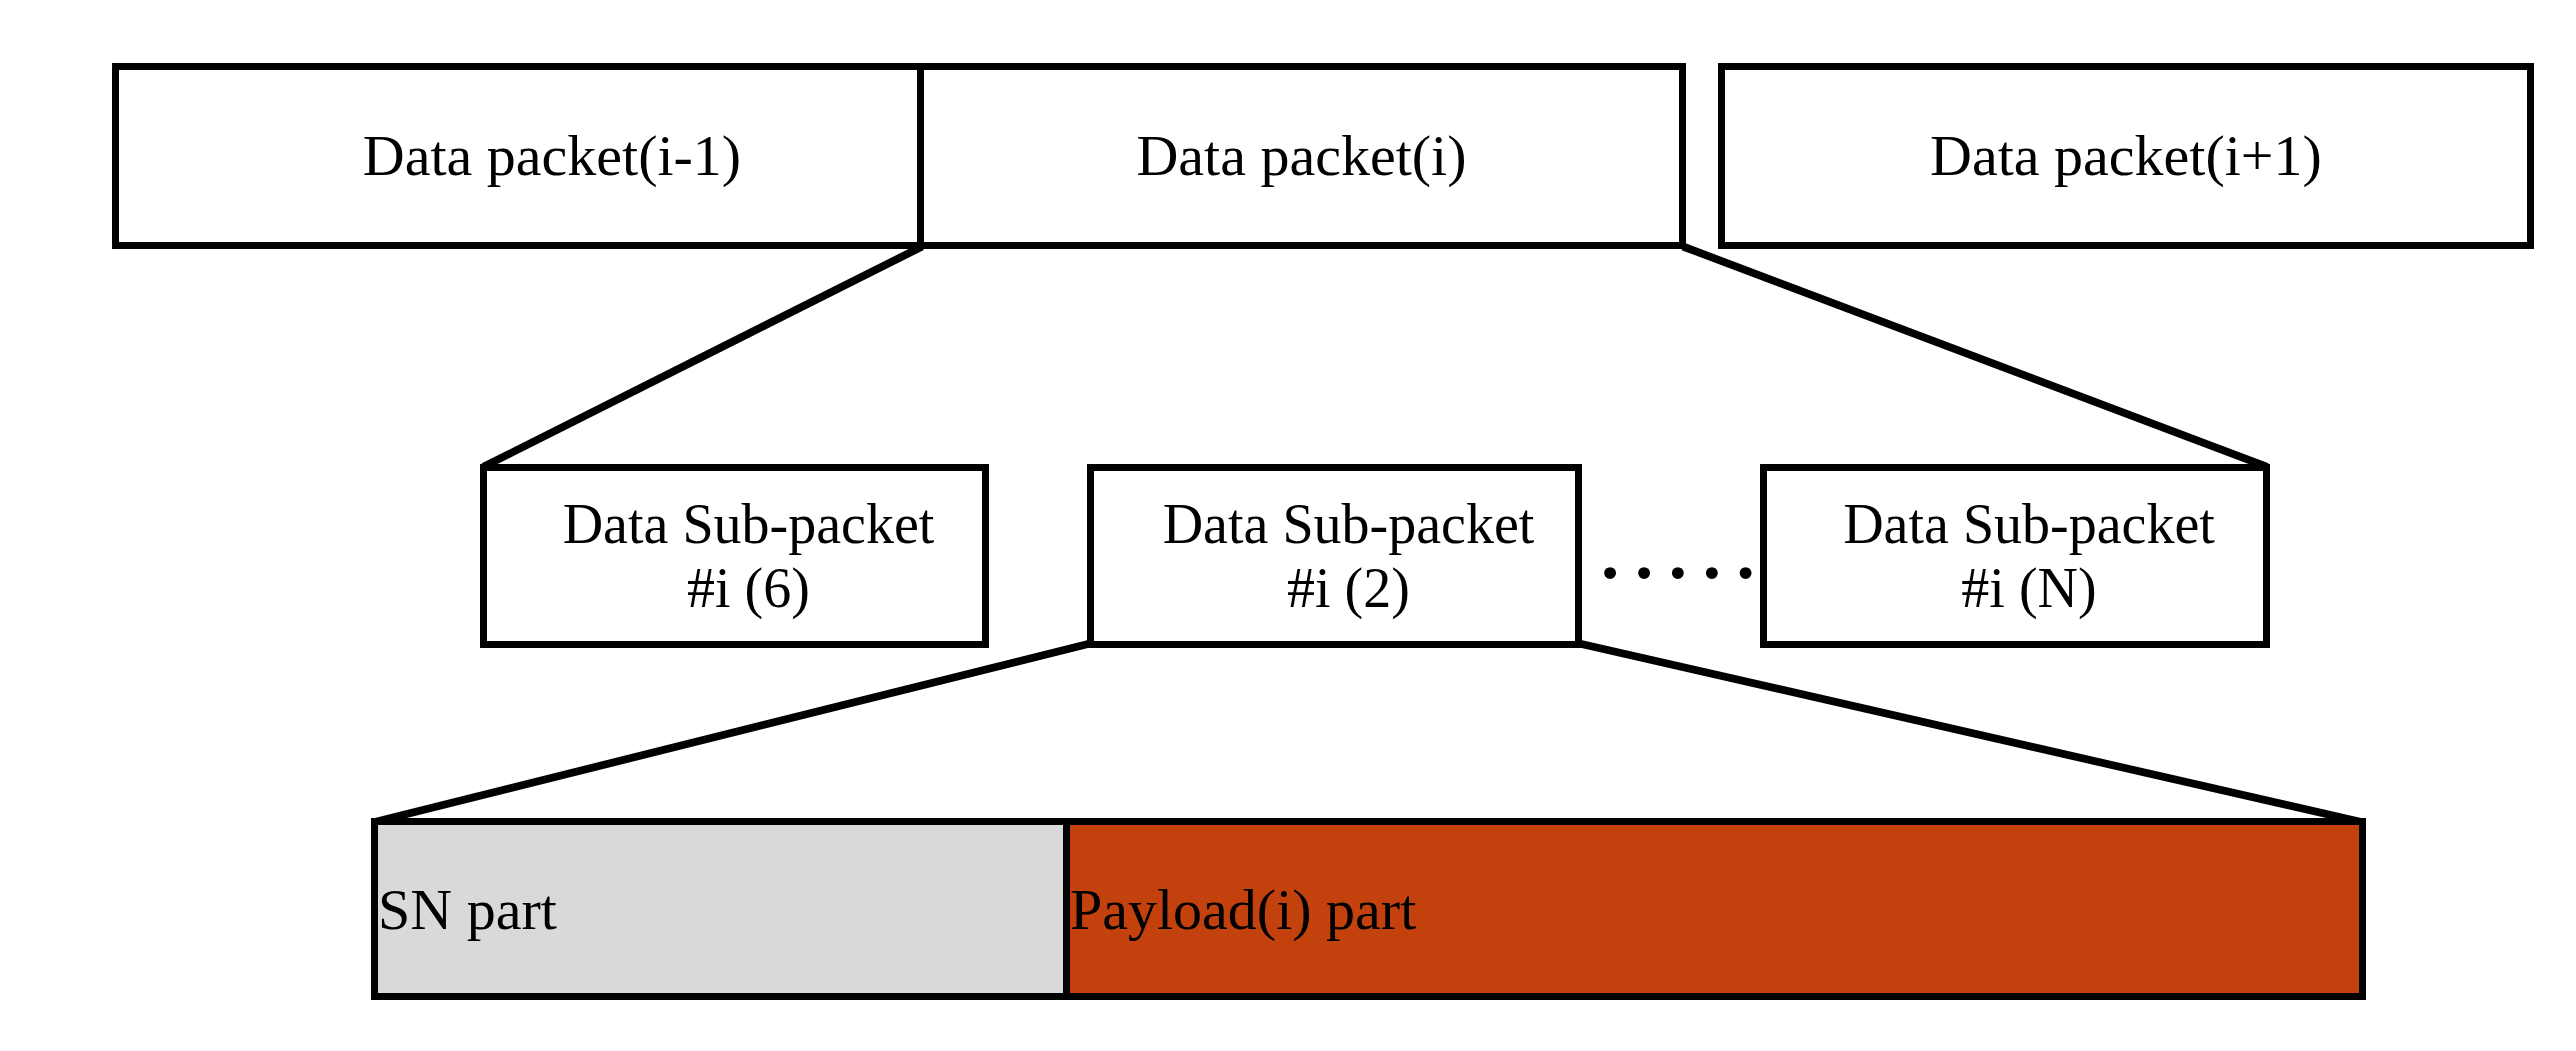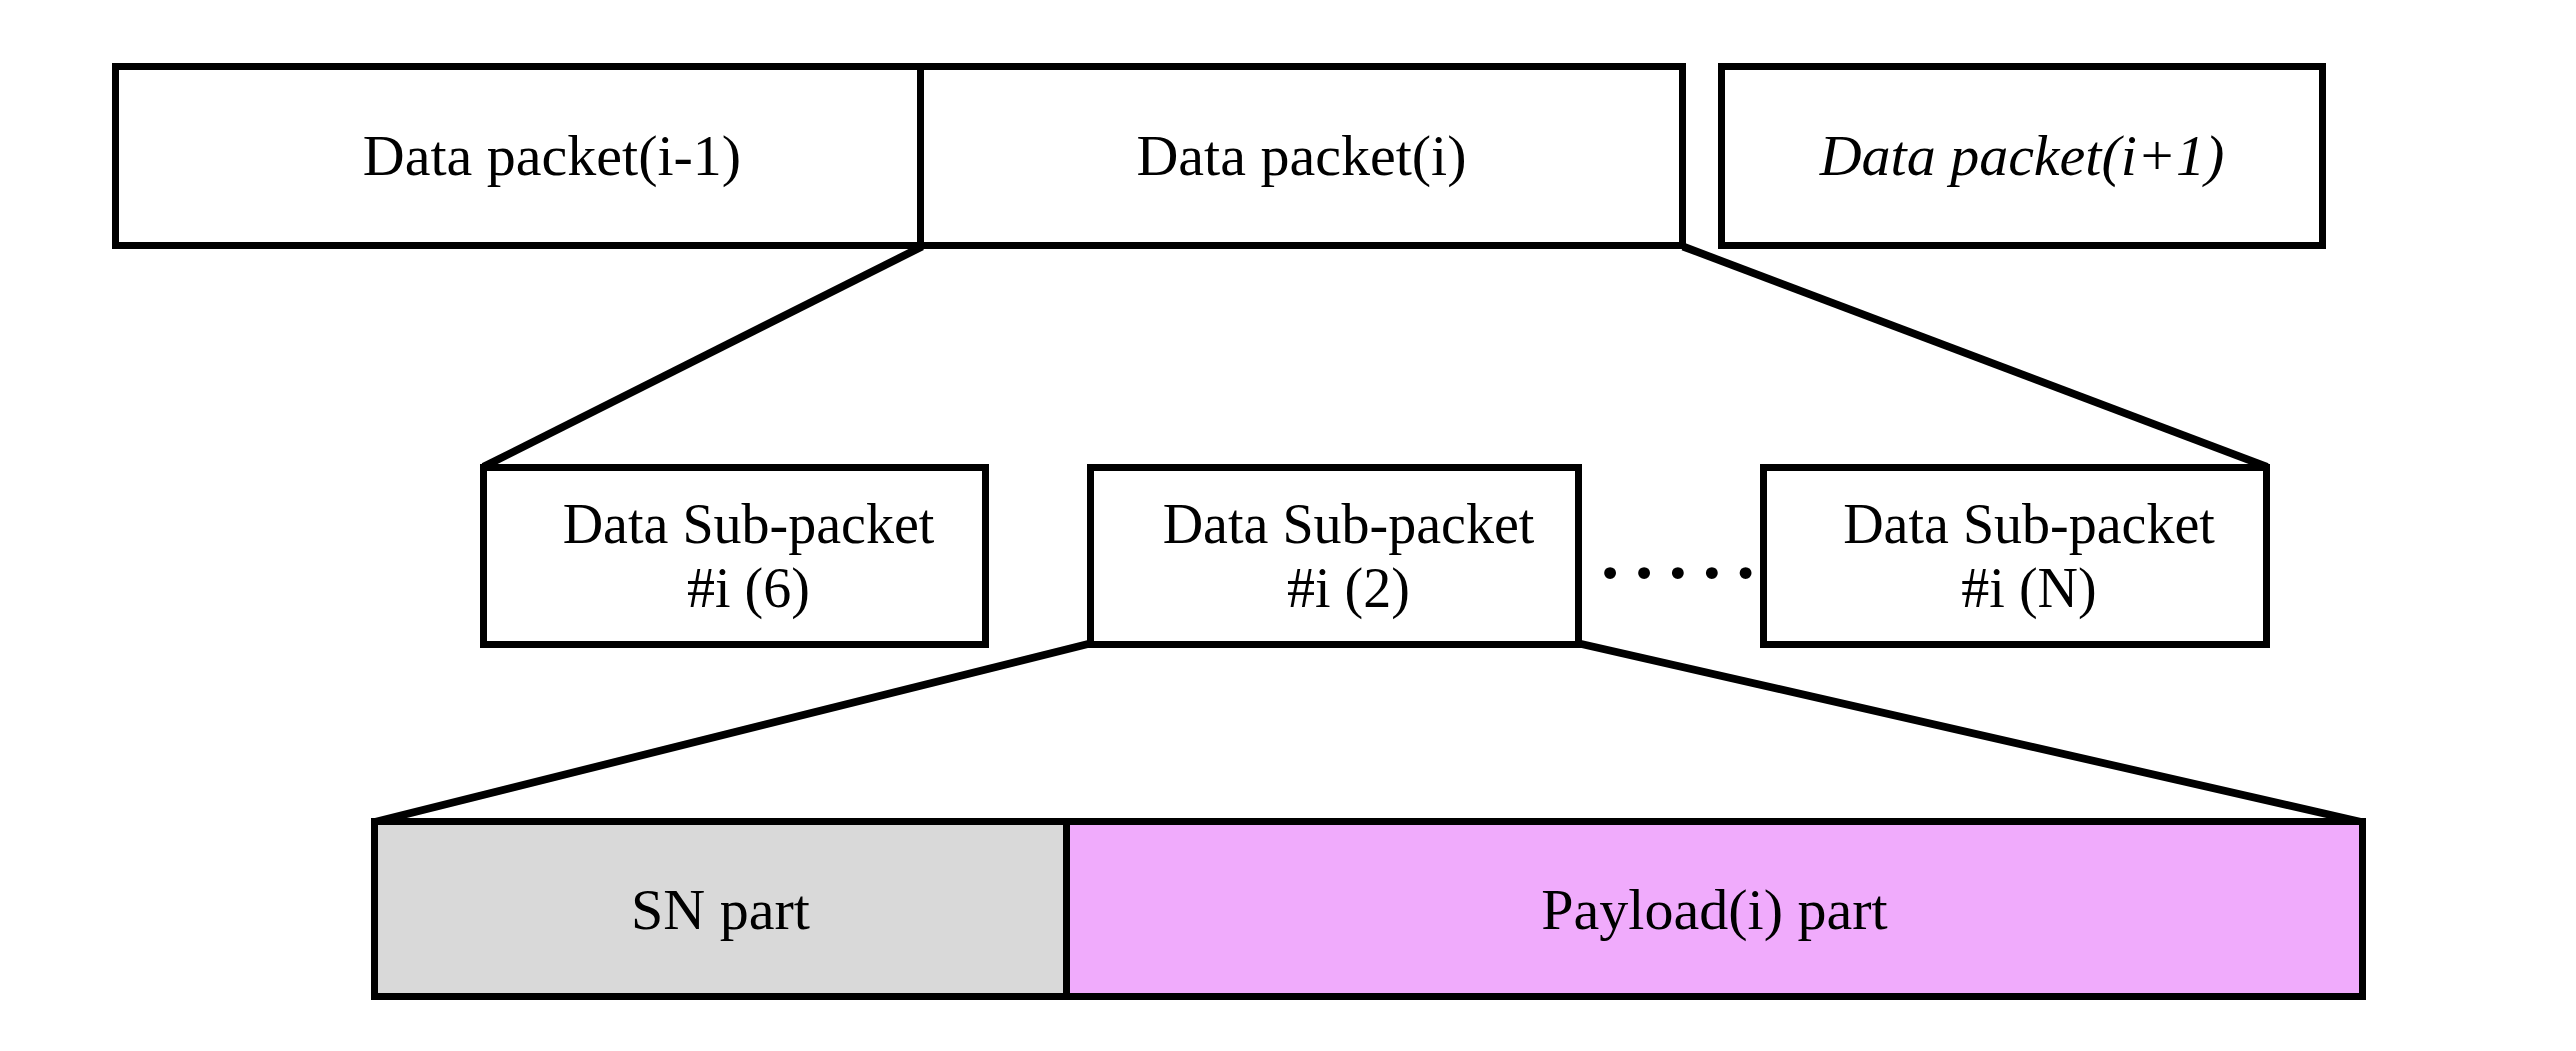--- a/index.html
+++ b/index.html
@@ -55,21 +55,21 @@
     top: 818px;
     width: 1995px;
     height: 182px;
     box-sizing: border-box;
     border: 7.8px solid #000000;
     display: flex;
   }
   .bar-seg {
     display: flex;
     align-items: center;
-    justify-content: center;
+    justify-content: flex-start;
     font-size: 58px;
     box-sizing: border-box;
     height: 100%;
   }
   .bar-seg.sn {
     width: 692px;
     border-right: 7.8px solid #000000;
   }
   .bar-seg.payload { flex: 1; }
   svg.connectors {
@@ -83,21 +83,21 @@
 <body>
 
 <div class="canvas">
 
   <div class="box top-box" style="left:112px; width:880px;">
     <span>Data packet(i-1)</span>
   </div>
   <div class="box top-box" style="left:917px; width:769px;justify-content:center;">
     <span>Data packet(i)</span>
   </div>
-  <div class="box top-box" style="left:1718px; width:608px;font-style:italic;">
+  <div class="box top-box" style="left:1718px; width:816px;">
     <span>Data packet(i+1)</span>
   </div>
 
   <svg class="connectors" width="2576" height="1051" viewBox="0 0 2654 1083">
     <line x1="950" y1="254" x2="498" y2="481" stroke-width="8" stroke="#000000"></line>
     <line x1="1734" y1="254" x2="2336" y2="481" stroke-width="8" stroke="#000000"></line>
     <line x1="1123" y1="663" x2="386" y2="847" stroke-width="8" stroke="#000000"></line>
     <line x1="1627" y1="663" x2="2433" y2="847" stroke-width="8" stroke="#000000"></line>
   </svg>
 
@@ -112,19 +112,19 @@
   <div class="ellipsis">•••••</div>
   <div class="box mid-box" style="left:1760px; width:510px;">
     <span>Data Sub-packet</span>
     <span>#i (N)</span>
   </div>
 
   <div class="bar">
     <div class="bar-seg sn" style="background: rgb(217, 217, 217);">
       <span>SN part</span>
     </div>
-    <div class="bar-seg payload" style="background: #f0abfc;">
+    <div class="bar-seg payload" style="background: #c2410c;">
       <span>Payload(i) part</span>
     </div>
   </div>
 
 </div>
 
 
 </body></html>

